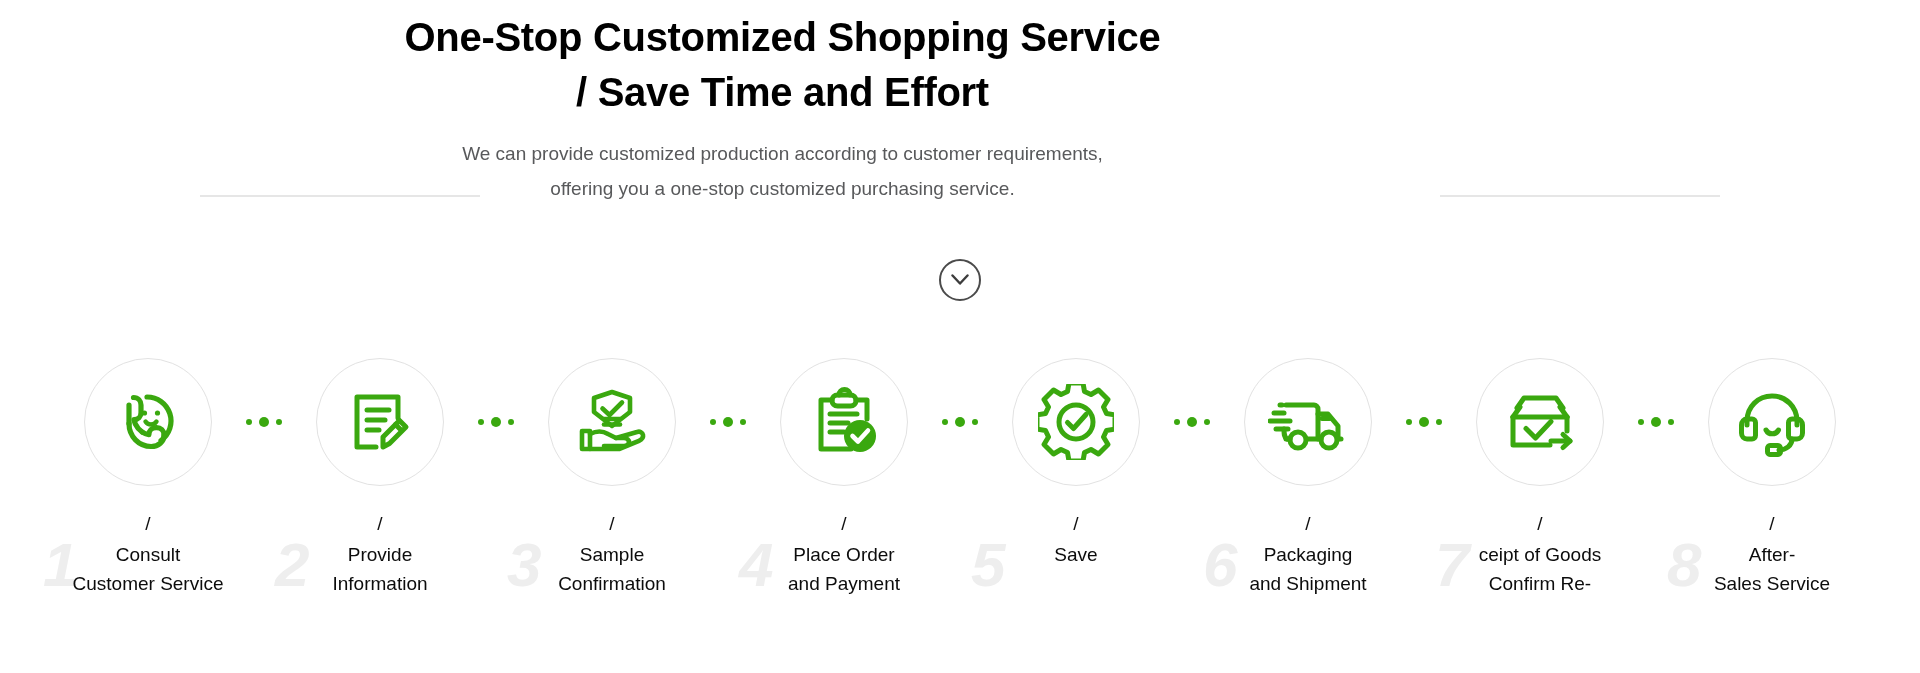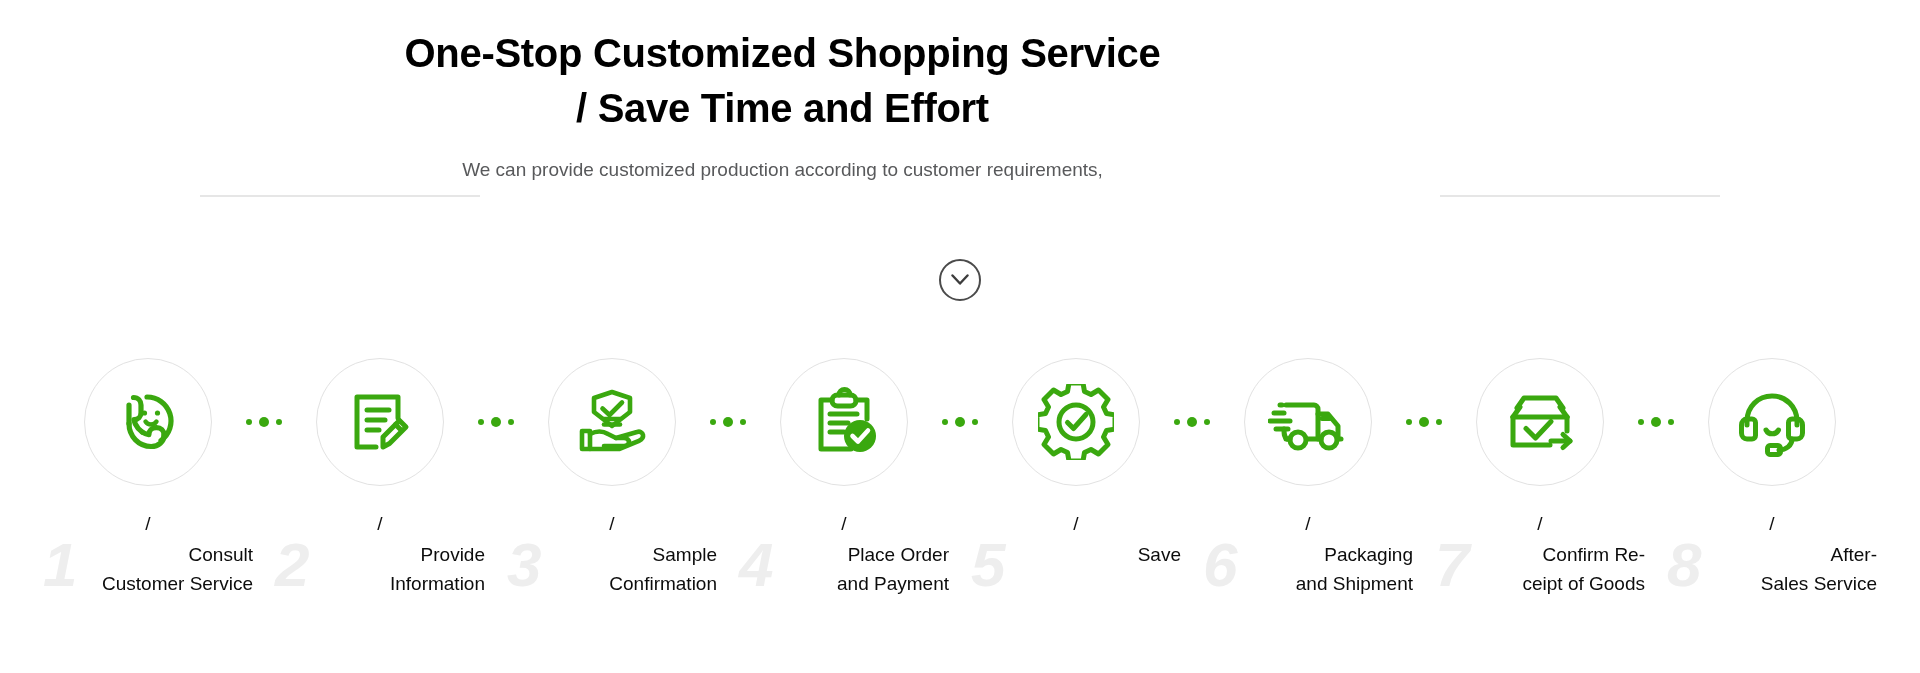--- a/index.html
+++ b/index.html
@@ -18,21 +18,21 @@
     height: 673px;
     background: #ffffff;
   }
 
   
   .header {
     position: absolute;
     top: 0;
     left: 0;
     width: 1565px;
-    padding-top: 26px;
+    padding-top: 10px;
     text-align: center;
   }
 
   .title {
     font-size: 40px;
     line-height: 55px;
     font-weight: 700;
     color: #000000;
     letter-spacing: -0.3px;
     font-family: "Liberation Sans", sans-serif;
@@ -139,21 +139,21 @@
 
   .step-label {
     position: relative;
     z-index: 1;
     margin-top: 4px;
     font-size: 19px;
     line-height: 29px;
     color: #0c0c0c;
     font-weight: 400;
   }
-  .step-label span { display: block; text-align: right; }
+  .step-label span { display: block; }
 
   
   .dots {
     width: 54px;
     height: 128px;
     display: flex;
     align-items: center;
     justify-content: center;
     gap: 7px;
     flex: 0 0 auto;
@@ -171,20 +171,21 @@
 
 <div class="page">
 
   <div class="header">
     <h1 class="title">
       <span class="title-line">One-Stop Customized Shopping Service</span>
       <span class="title-line">/ Save Time and Effort</span>
     </h1>
     <p class="subtitle">
       <span class="subtitle-line">We can provide customized production according to customer requirements,</span>
+      <span class="subtitle-line">offering you a one-stop customized purchasing service.</span>
     </p>
   </div>
 
   <div class="rule rule-left"></div>
   <div class="rule rule-right"></div>
 
   <div class="chevron-btn" aria-label="Scroll down">
     <span>
       <svg width="18" height="12" viewBox="0 0 18 12" fill="none">
         <path d="M1.5 1.5 L9 9.5 L16.5 1.5" stroke="#3d3d3d" stroke-width="2.4" stroke-linecap="round" stroke-linejoin="round"></path>
@@ -406,22 +407,22 @@
         <path d="M49 56 H68"></path>
         <path d="M61 49.5 L68 56 L61 62.5"></path>
       </g>
     </svg>
           </span>
         </div>
         <div class="step-text">
           <div class="step-num">7</div>
           <div class="slash">/</div>
           <div class="step-label">
+            <span>ceipt of Goods</span>
             <span>Confirm Re-</span>
-            <span>ceipt of Goods</span>
           </div>
         </div>
       </div>
       <div class="dots">
         <span style="display: flex; align-items: center; gap: 7px;">
           <i class="sm"></i>
           <i class="lg"></i>
           <i class="sm"></i>
         </span>
       </div>

